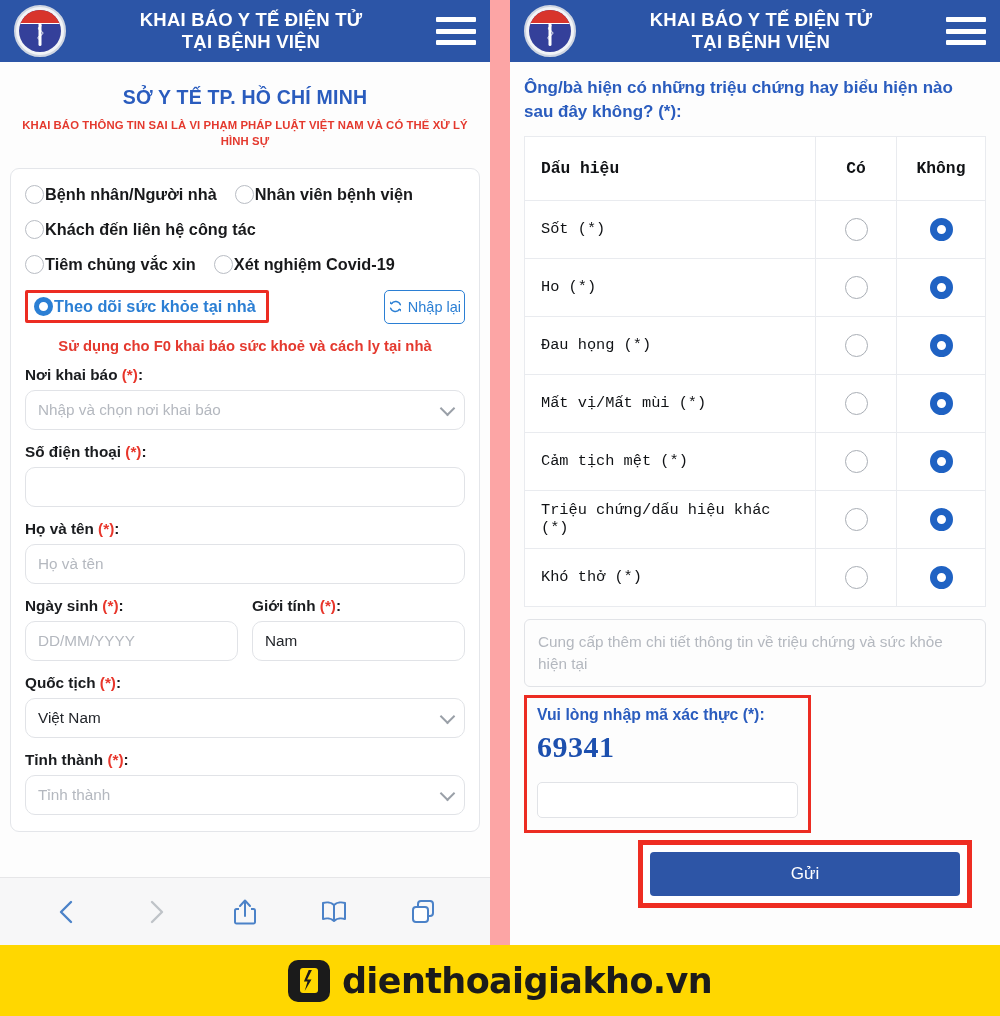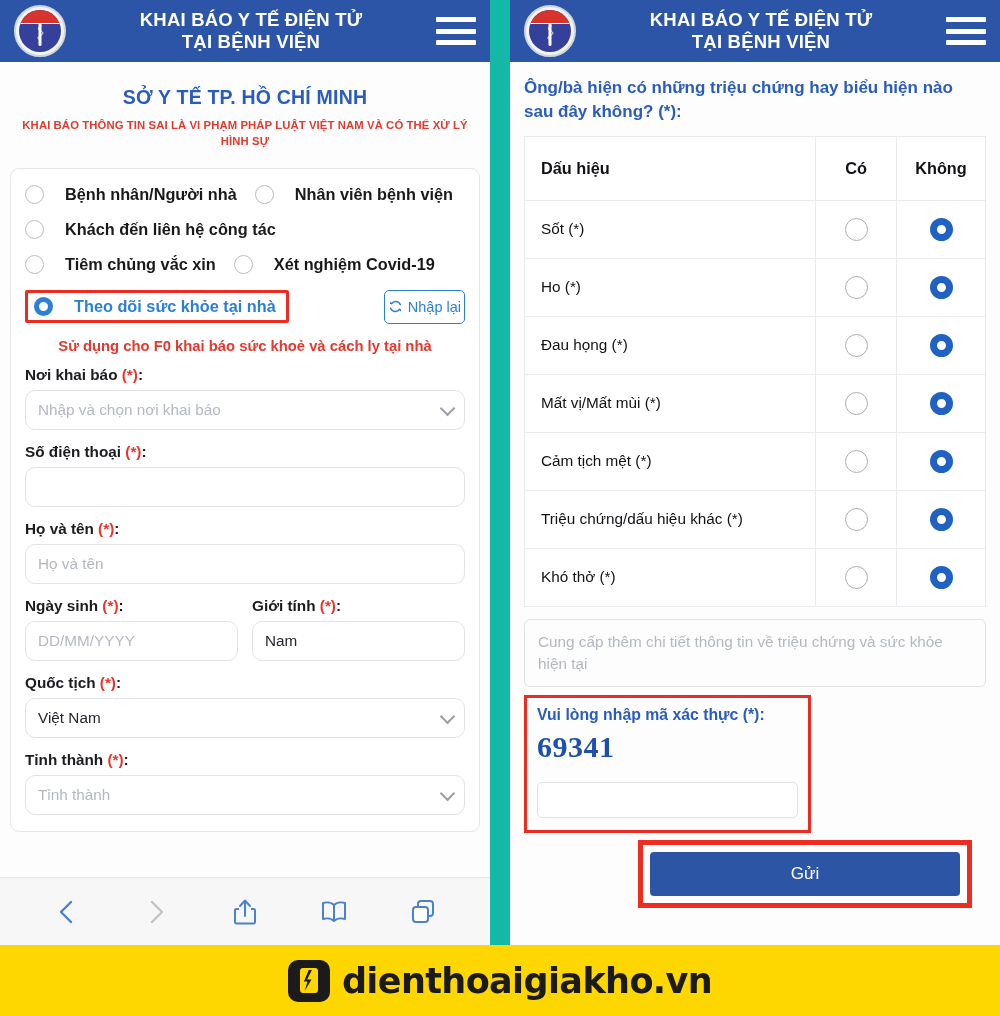--- a/index.html
+++ b/index.html
@@ -2,21 +2,21 @@
 <html><head>
 <meta charset="utf-8">
 <style>
   * { box-sizing: border-box; margin: 0; padding: 0; }
   html, body {
     width: 1000px; height: 1016px;
     background: #ffffff;
     font-family: "Liberation Sans", sans-serif;
     overflow: hidden;
   }
-  .stage { position: relative; width: 849px; height: 1016px; background:#14b8a6; }
+  .stage { position: relative; width: 849px; height: 1016px; background:#fca5a5; }
 
   
   .phone {
     position: absolute;
     top: 0;
     width: 490px;
     height: 945px;
     background: #fdfdfd;
     overflow: hidden;
   }
@@ -123,21 +123,21 @@
 
   .radio-row {
     display: flex;
     align-items: center;
     margin-bottom: 16px;
   }
   .radio-row:last-of-type { margin-bottom: 0; }
   .radio-opt {
     display: flex;
     align-items: center;
-    gap: 21px;
+    gap: 1px;
     cursor: pointer;
     text-align: center;
   }
   .rdo {
     width: 19px; height: 19px;
     flex: 0 0 19px;
     border-radius: 50%;
     border: 1.6px solid #b9bdc4;
     background: #fff;
   }
@@ -247,20 +247,21 @@
     width: 100%;
     border-collapse: collapse;
     border: 1px solid #e4e6ea;
     background: #ffffff;
     table-layout: fixed;
   }
   table.symptoms th, table.symptoms td {
     border: 1px solid #e9ebef;
     padding: 0;
     text-align: left;
+    font-family: Liberation Mono, monospace;
   }
   table.symptoms th {
     font-size: 16.3px;
     font-weight: bold;
     color: #101215;
     height: 64px;
     padding: 0 16px;
   }
   table.symptoms th.c { text-align: center; padding: 0; }
   table.symptoms td.name {

